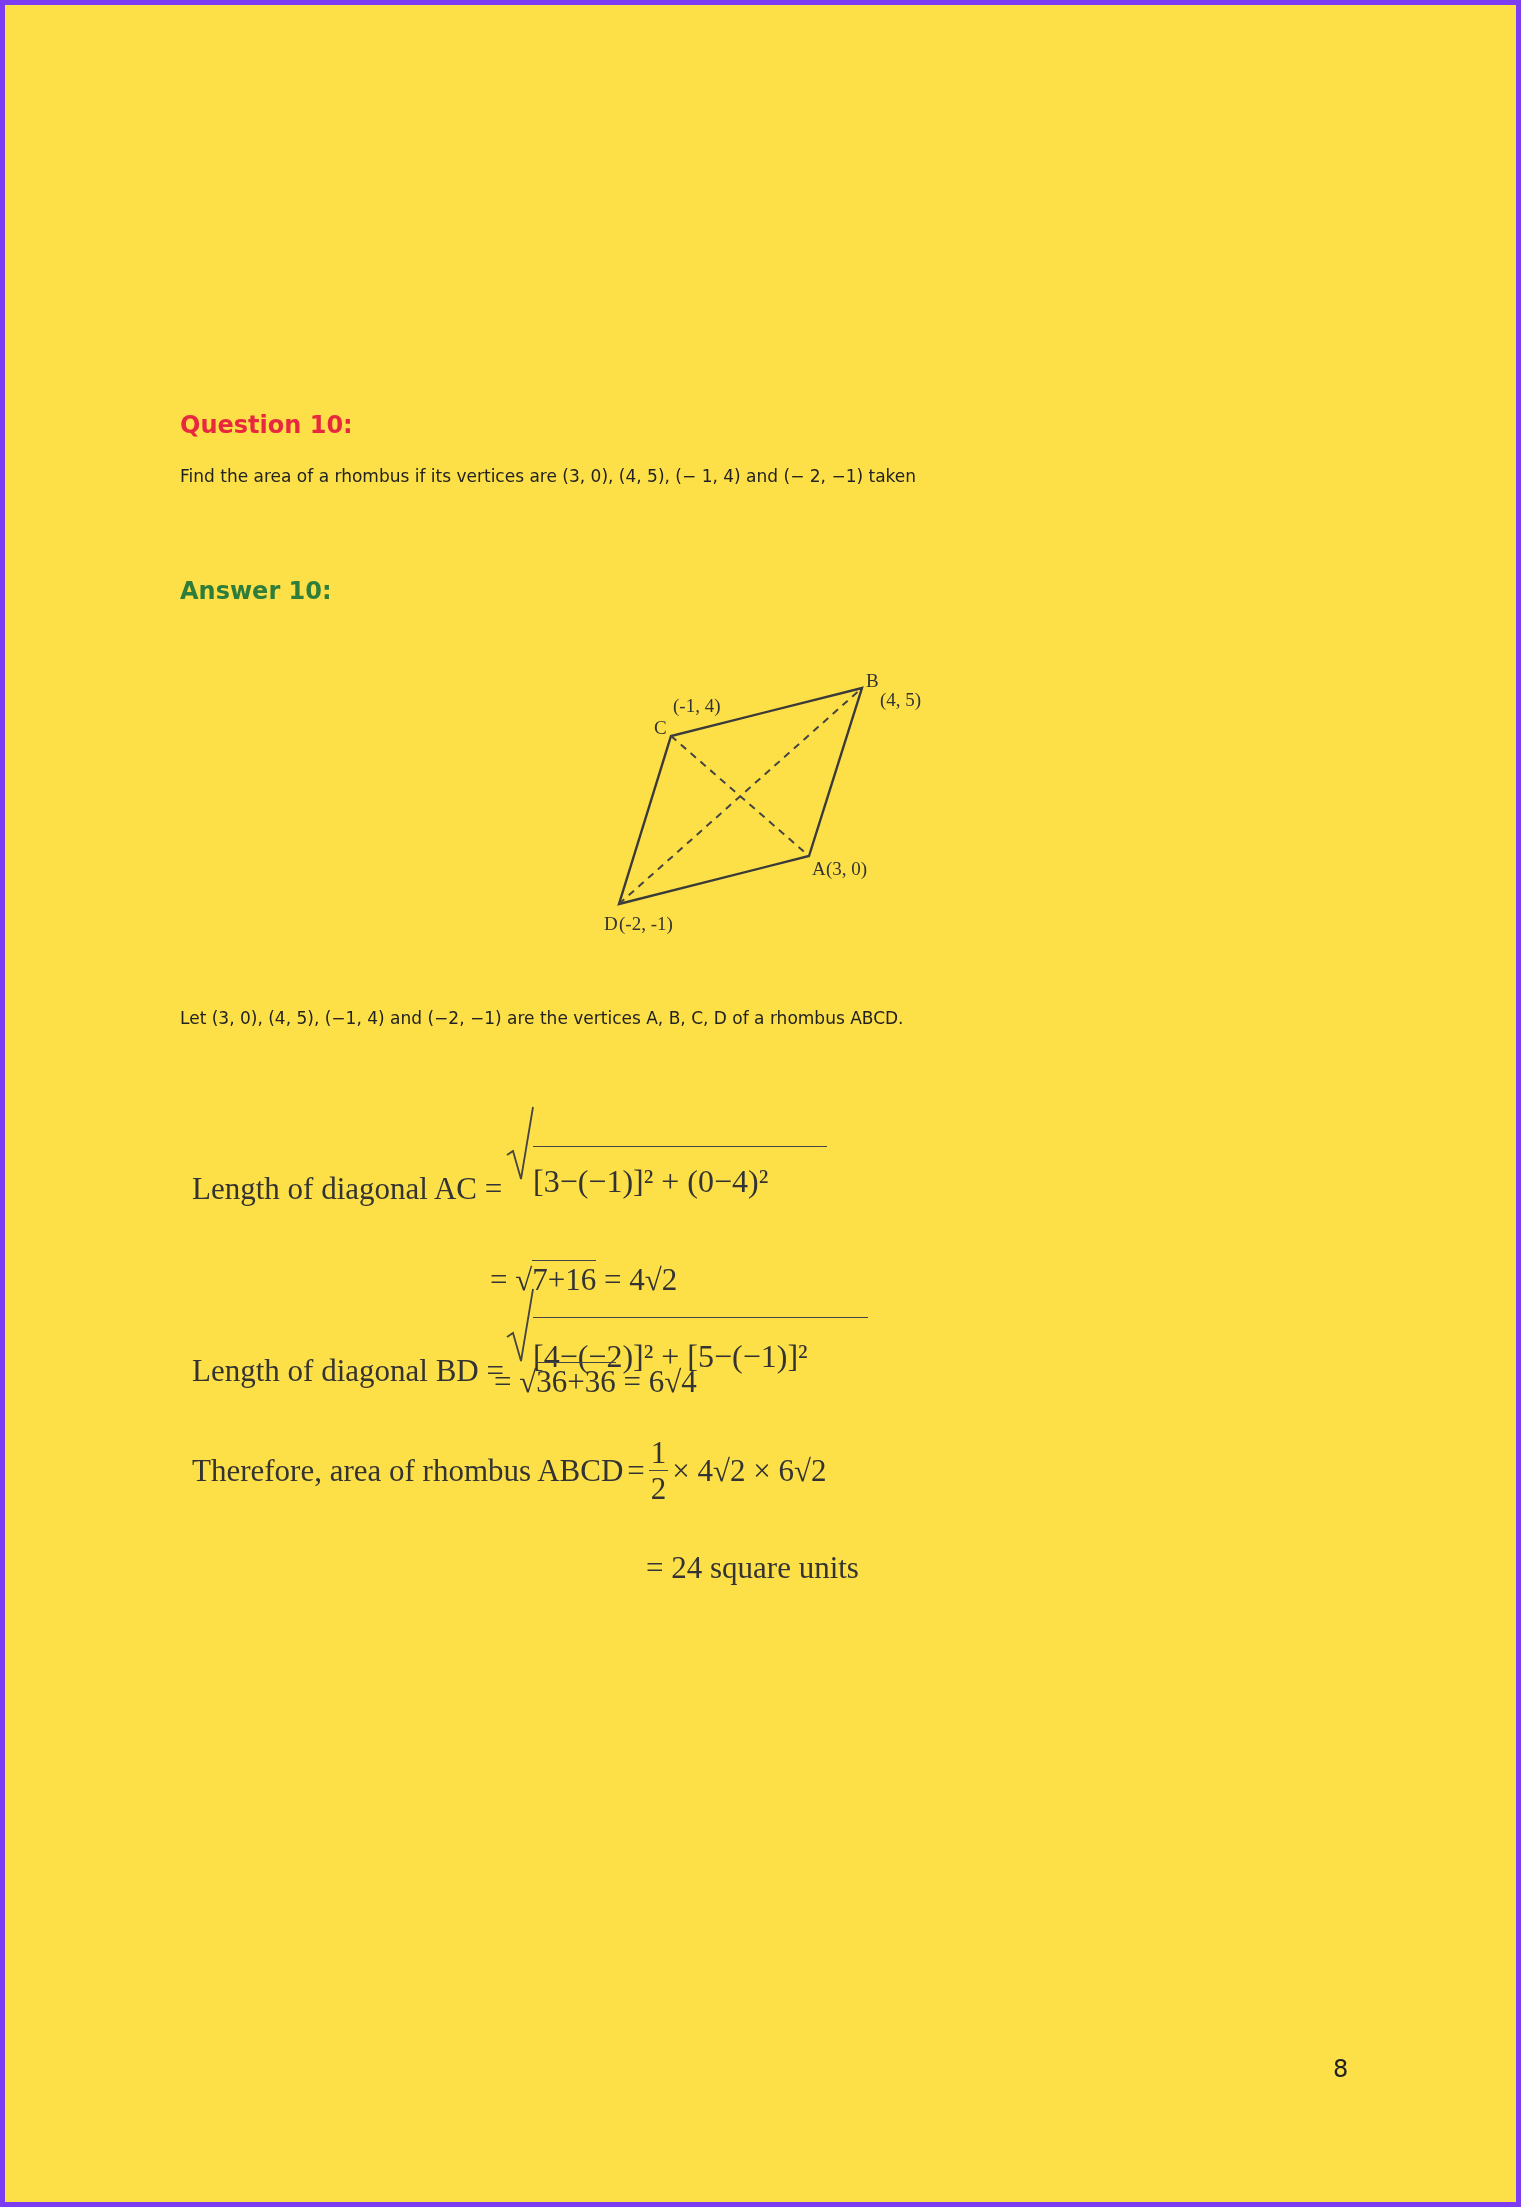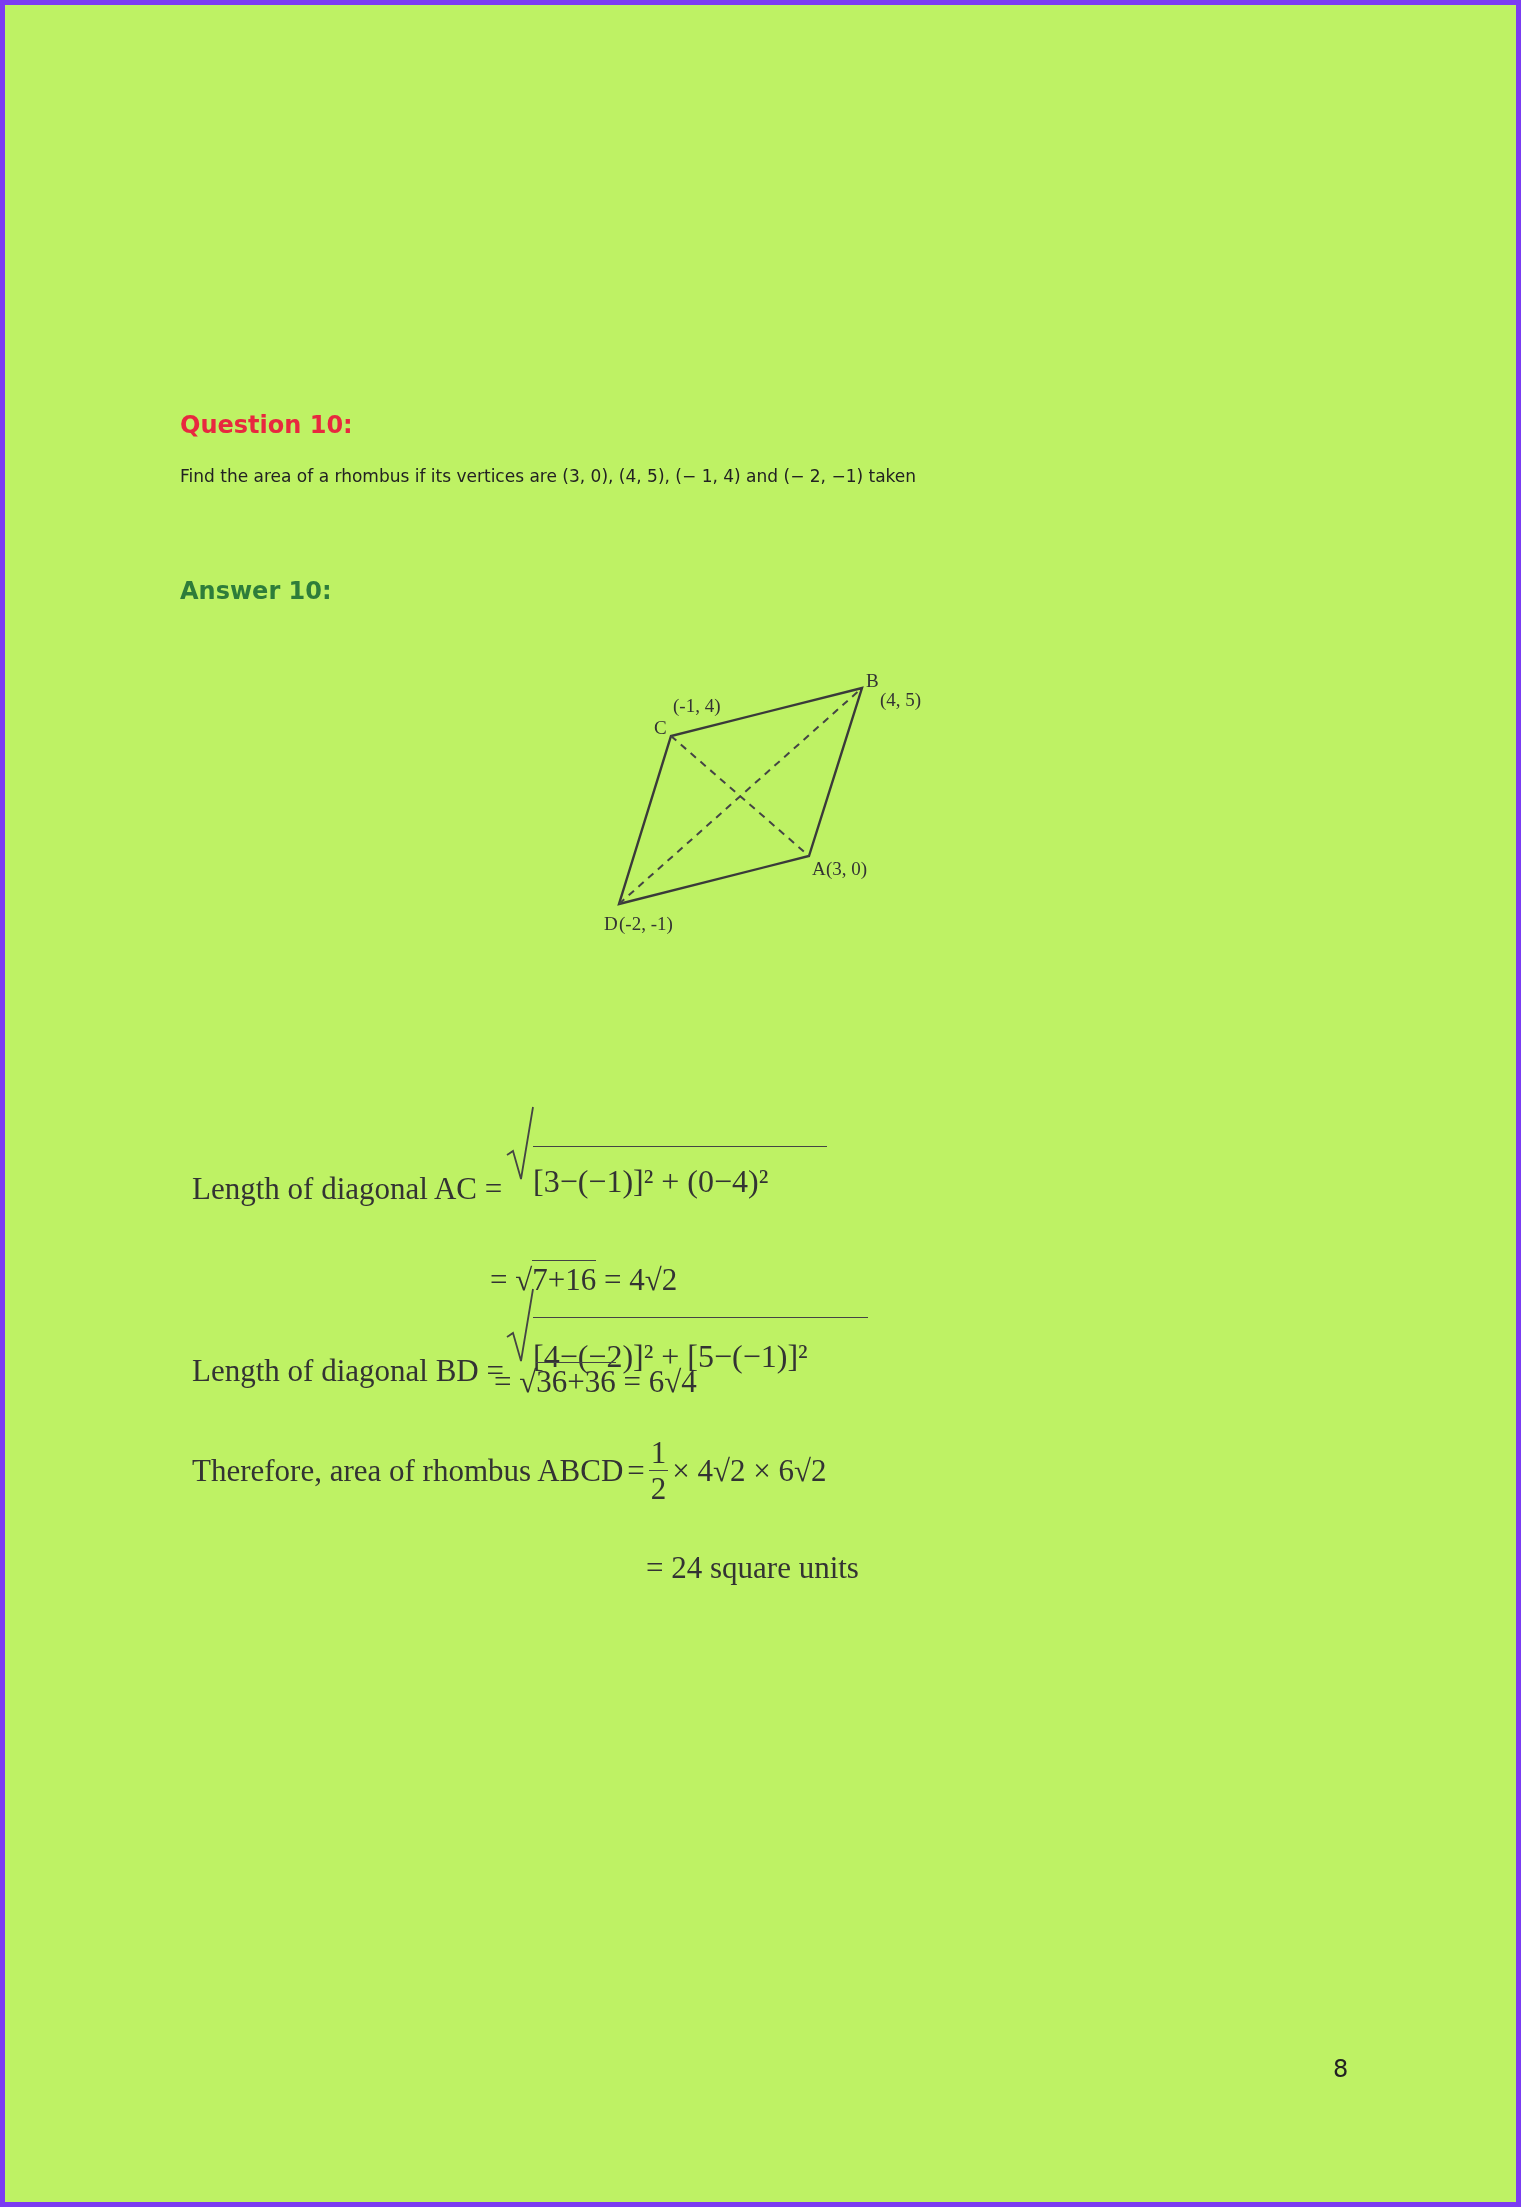--- a/index.html
+++ b/index.html
@@ -2,21 +2,21 @@
 <html><head>
 <meta charset="utf-8">
 <style>
   html, body { margin: 0; padding: 0; }
   body {
     width: 1521px; height: 2207px; position: relative; overflow: hidden;
     background: #ffffff;
   }
   .page {
     position: absolute; left: 0; top: 0; width: 1521px; height: 2207px;
-    box-sizing: border-box; border: 5px solid #7b3cf2; background: #bef264;
+    box-sizing: border-box; border: 5px solid #7b3cf2; background: #fde047;
   }
   .sans { font-family: "DejaVu Sans", sans-serif; color: #222; }
   .abs { position: absolute; white-space: nowrap; }
   .q-title { font-size: 24px; font-weight: bold; color: #e8283f; }
   .a-title { font-size: 24px; font-weight: bold; color: #2e7d3a; }
   .body-line { font-size: 17px; line-height: 34px; }
   .body-line b { font-weight: bold; }
   .math { font-family: "Liberation Serif", serif; color: #333; font-size: 31px; margin-top: 32px; }
   .diag-label { font-family: "Liberation Serif", serif; font-size: 19px; fill: #333; }
   .page-num { font-size: 24px; color: #222; }
@@ -48,20 +48,21 @@
     <text class="diag-label" x="668" y="707">(-1, 4)</text>
     <text class="diag-label" x="649" y="729">C</text>
     <text class="diag-label" x="861" y="682">B</text>
     <text class="diag-label" x="875" y="701">(4, 5)</text>
     <text class="diag-label" x="807" y="870">A</text>
     <text class="diag-label" x="821" y="870">(3, 0)</text>
     <text class="diag-label" x="599" y="925">D</text>
     <text class="diag-label" x="614" y="925">(-2, -1)</text>
   </svg>
 
+  <div class="abs sans body-line" style="left:175px; top:996px;">Let (3, 0), (4, 5), (−1, 4) and (−2, −1) are the vertices A, B, C, D of a rhombus ABCD.</div>
 
   <div class="abs math" style="left:187px; top:1134px;">
     <span>Length of diagonal AC</span> =
   </div>
   <svg class="abs" style="left:500px; top:1098px;" width="30" height="80">
     <polyline points="2,52 8,48 16,76 28,4" fill="none" stroke="#444" stroke-width="1.8"></polyline>
   </svg>
   <div class="abs math overline" style="left:528px; top:1109px; width:294px; padding-top:16px; font-size:32px;">[3−(−1)]² + (0−4)²</div>
 
   <div class="abs math" style="left:485px; top:1225px;">

